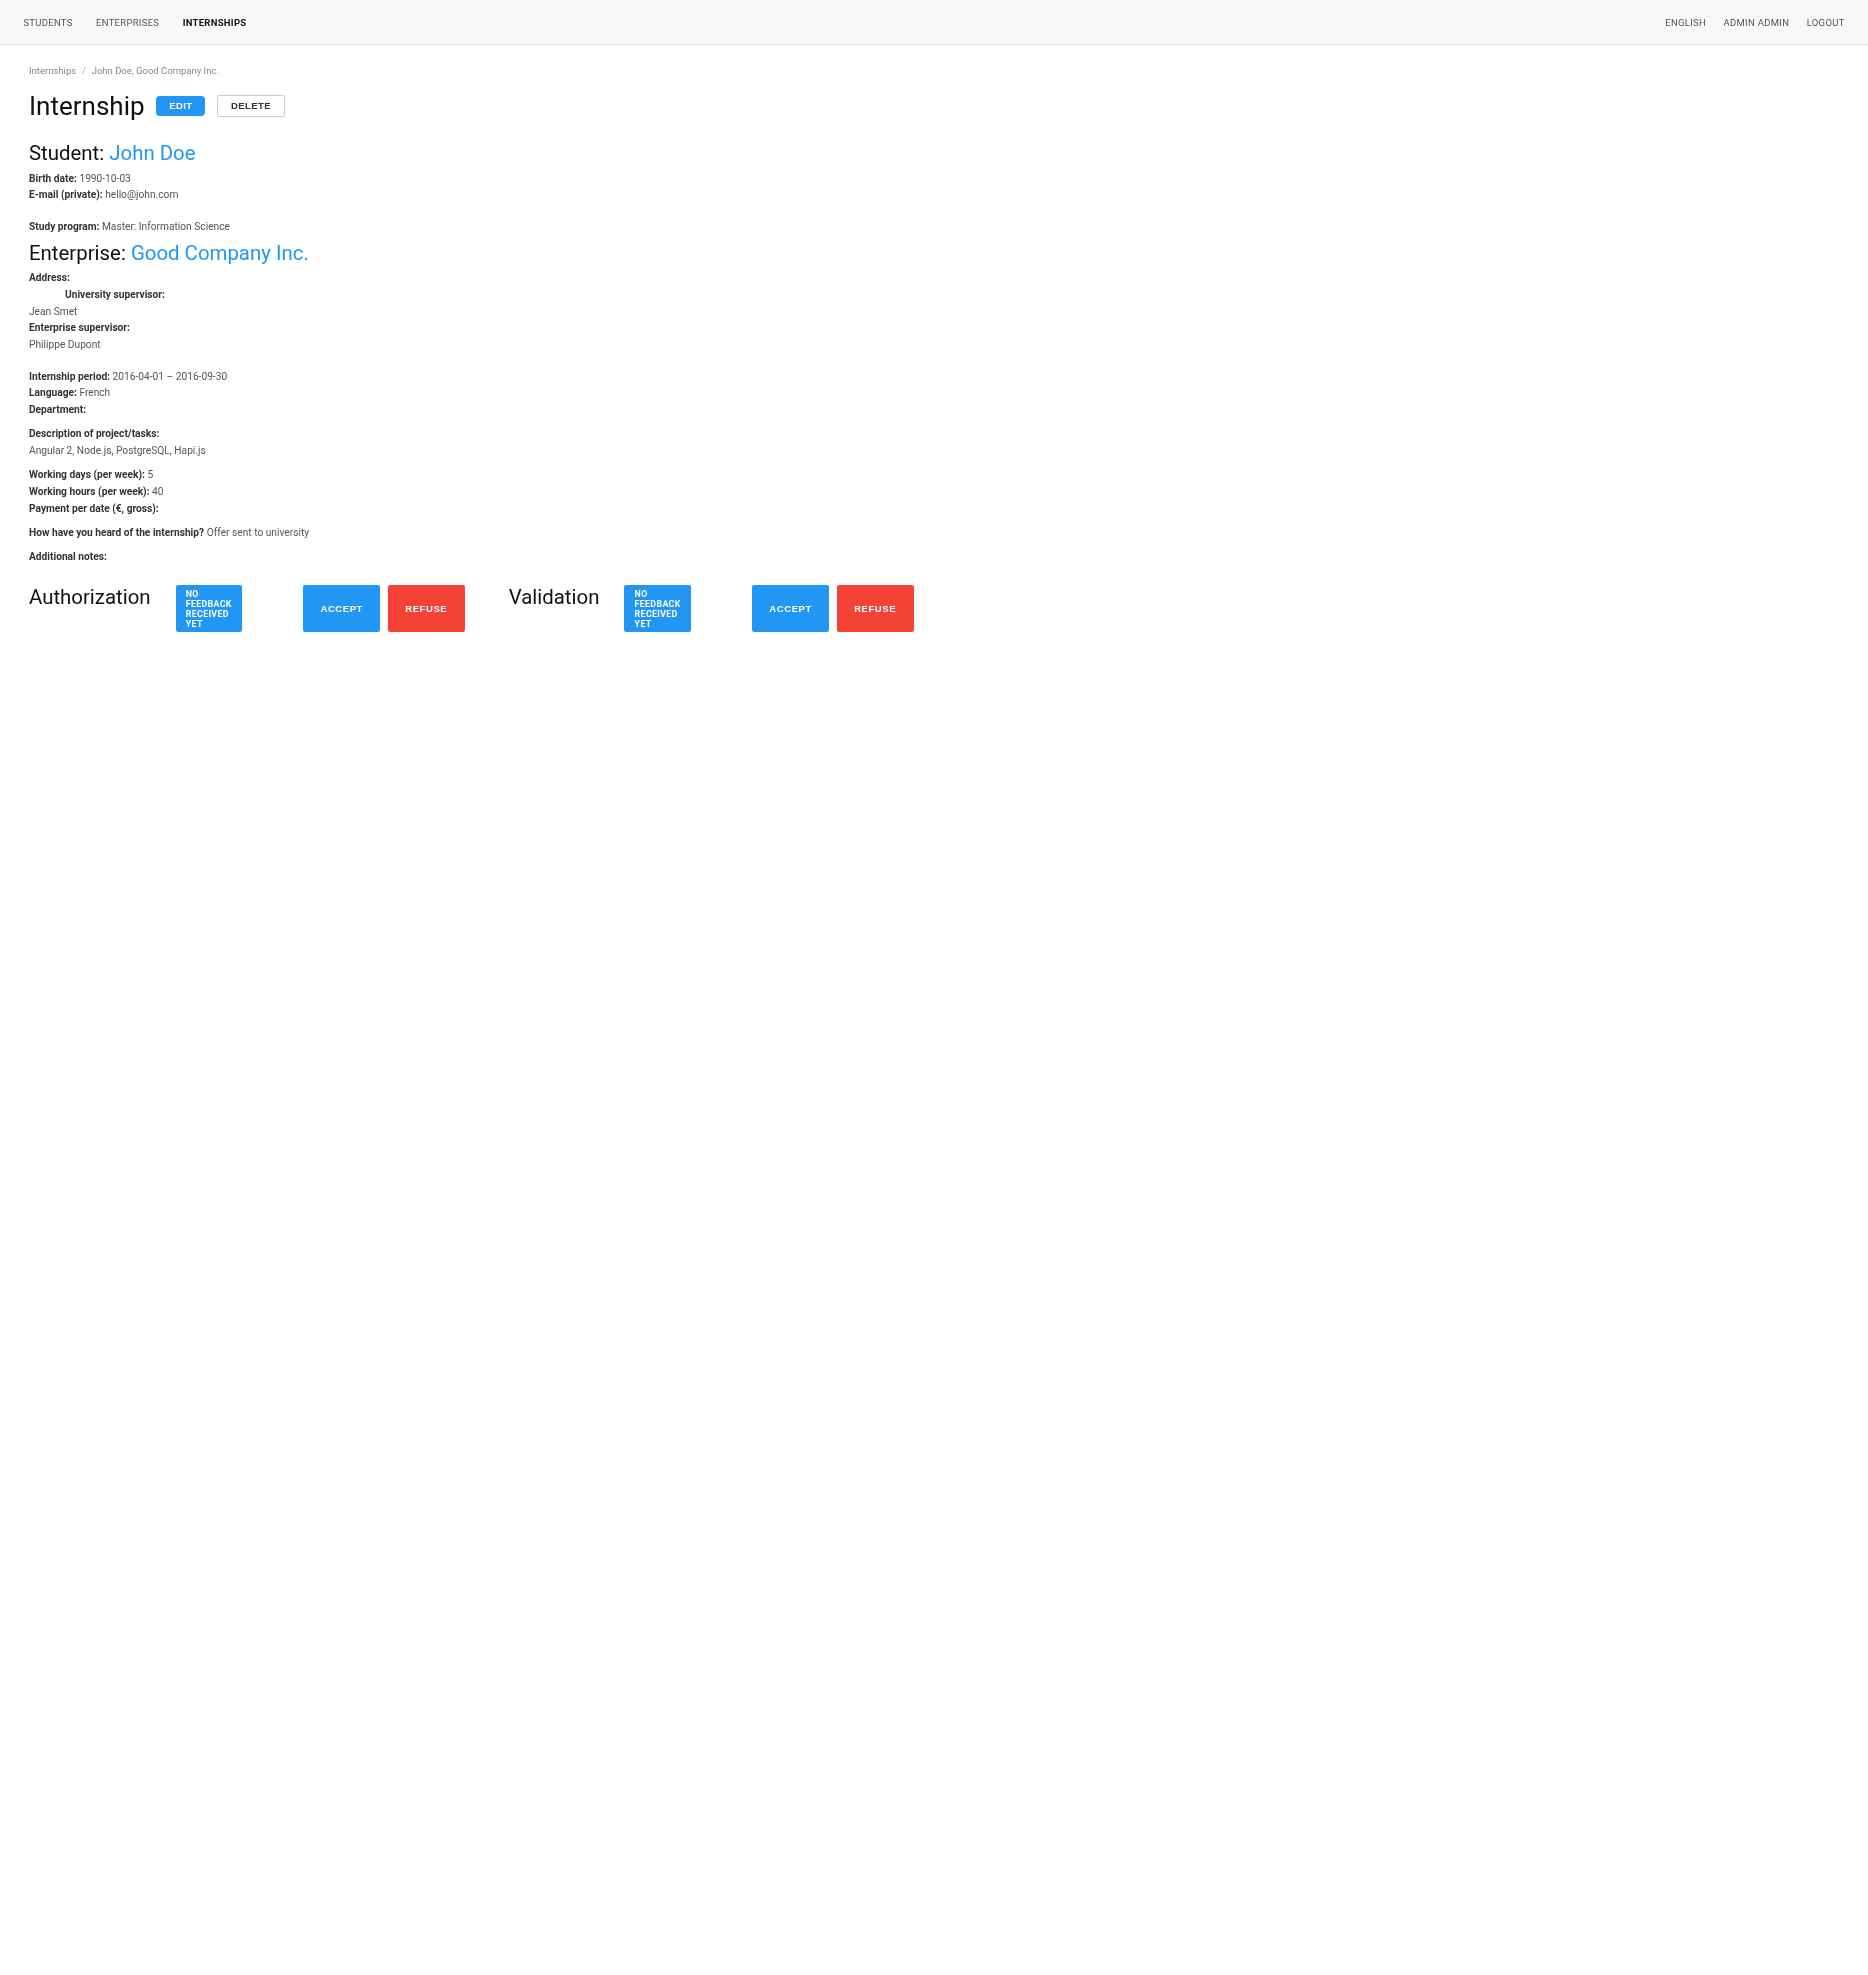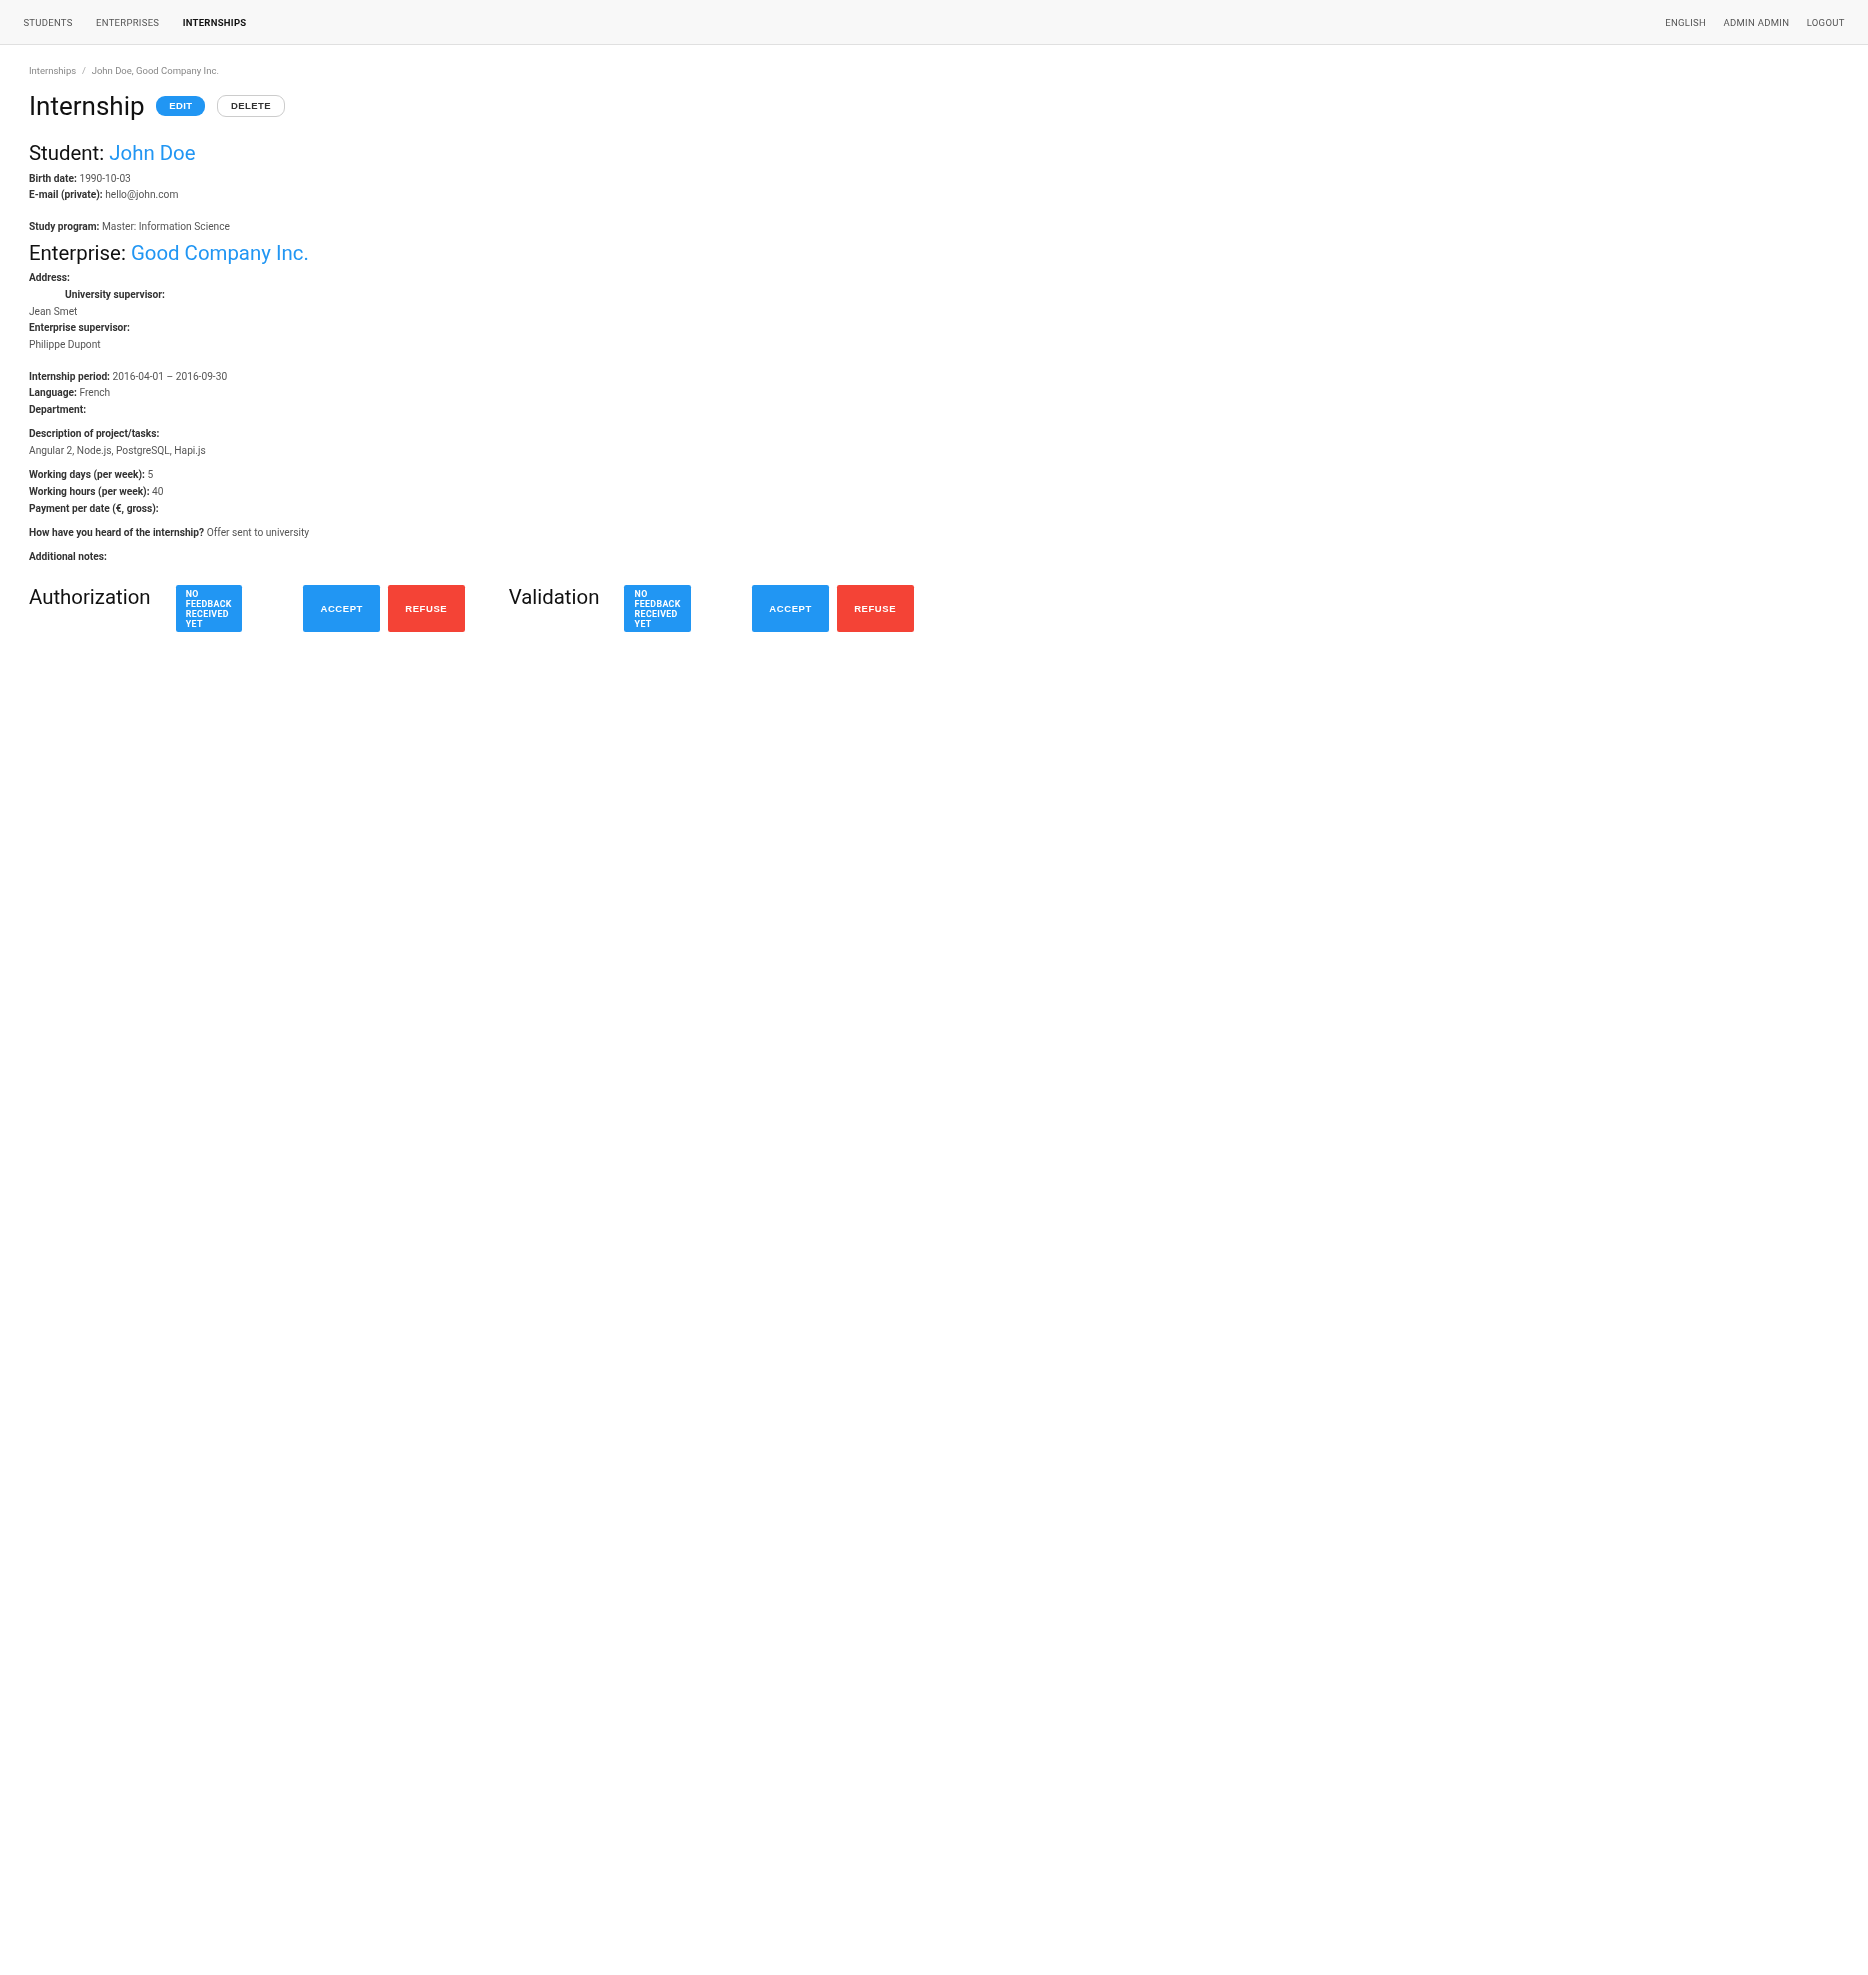--- a/index.html
+++ b/index.html
@@ -79,32 +79,32 @@
     }
     .btn-edit {
       background: #2196f3;
       color: #fff;
       border: none;
       padding: 4.4px 13px;
       font-size: 9.5px;
       font-weight: 600;
       letter-spacing: 0.04em;
       cursor: pointer;
-      border-radius: 9px;
+      border-radius: 4px;
     }
     .btn-delete {
       background: #fff;
       color: #333;
       border: 0.7px solid #ccc;
       padding: 4.4px 13px;
       font-size: 9.5px;
       font-weight: 600;
       letter-spacing: 0.04em;
       cursor: pointer;
-      border-radius: 9px;
+      border-radius: 2px;
       text-align: center;
     }
 
     
     .section-title {
       font-size: 20.4px;
       font-weight: 400;
       color: #111;
       margin-bottom: 7.3px;
     }

